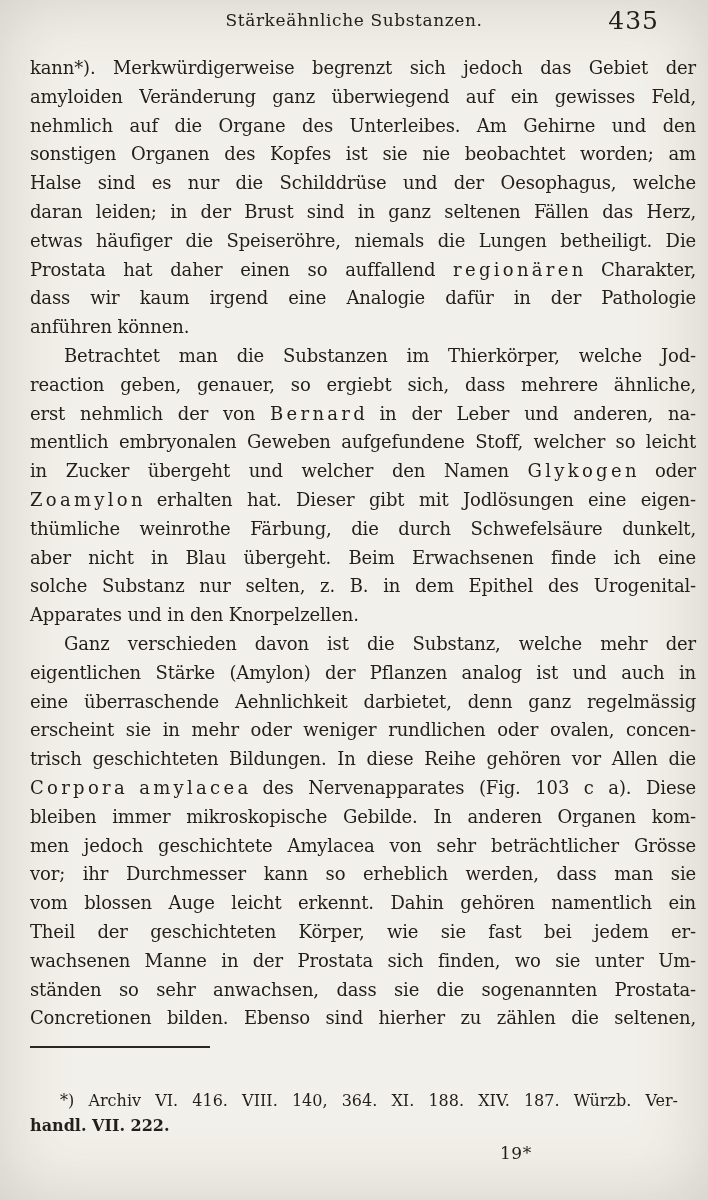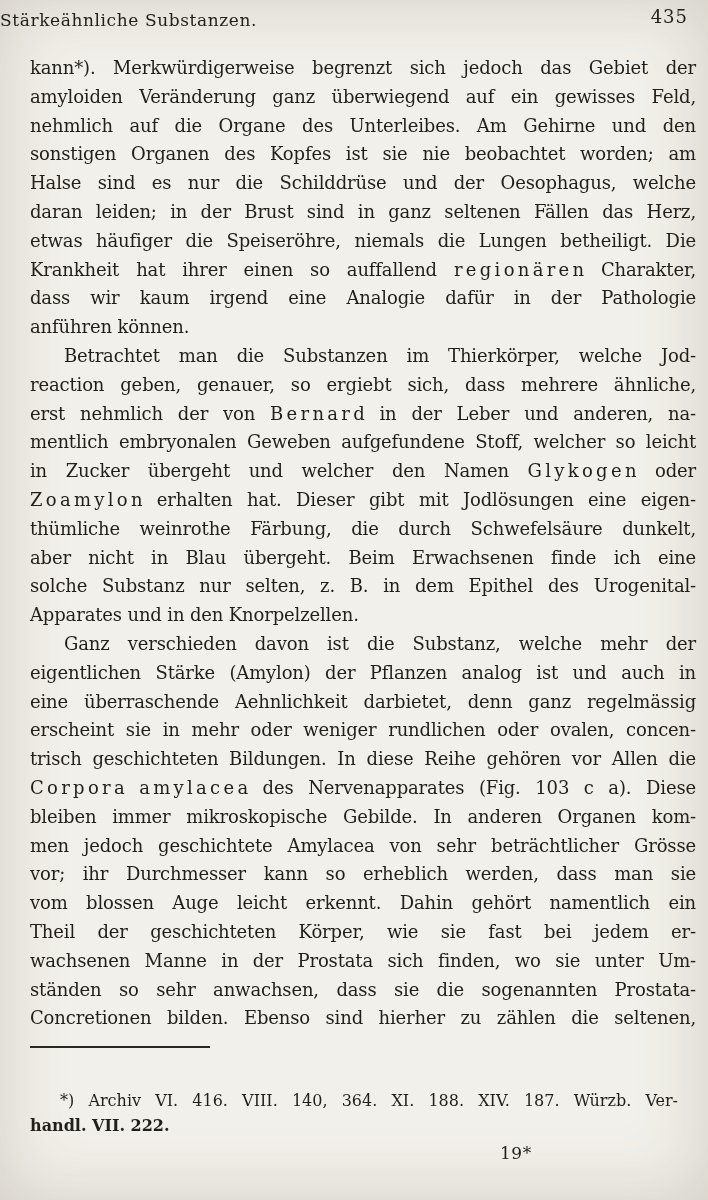--- a/index.html
+++ b/index.html
@@ -19,29 +19,29 @@
     color: #221e19;
     box-shadow: inset 0 0 70px rgba(95, 85, 70, 0.22);
     overflow: hidden;
   }
   .page-header {
     position: relative;
     padding-top: 10px;
     height: 34px;
   }
   .running-title {
-    text-align: left;
+    text-align: center;
     font-size: 17px;
     letter-spacing: 0.6px;
   }
   .page-number {
     position: absolute;
-    right: 20px;
+    right: 49px;
     top: 6px;
-    font-size: 18px;
+    font-size: 25px;
     letter-spacing: 1px;
   }
   .text-block {
     padding: 10px 12px 0 30px;
   }
   .line {
     font-size: 18px;
     line-height: 28.8px;
     letter-spacing: -0.15px;
     text-align: justify;
@@ -83,21 +83,21 @@
   </header>
 
   <main class="text-block">
       <div class="line">kann*).  Merkwürdigerweise begrenzt sich jedoch das Gebiet der</div>
       <div class="line">amyloiden Veränderung ganz überwiegend auf ein gewisses Feld,</div>
       <div class="line">nehmlich auf die Organe des Unterleibes.  Am Gehirne und den</div>
       <div class="line">sonstigen Organen des Kopfes ist sie nie beobachtet worden; am</div>
       <div class="line">Halse sind es nur die Schilddrüse und der Oesophagus, welche</div>
       <div class="line">daran leiden; in der Brust sind in ganz seltenen Fällen das Herz,</div>
       <div class="line">etwas häufiger die Speiseröhre, niemals die Lungen betheiligt.  Die</div>
-      <div class="line">Krankheit hat ihrer einen so auffallend r e g i o n ä r e n Charakter,</div>
+      <div class="line">Prostata hat daher einen so auffallend r e g i o n ä r e n Charakter,</div>
       <div class="line">dass wir kaum irgend eine Analogie dafür in der Pathologie</div>
       <div class="line end">anführen können.</div>
       <div class="line indent">Betrachtet man die Substanzen im Thierkörper, welche Jod-</div>
       <div class="line">reaction geben, genauer, so ergiebt sich, dass mehrere ähnliche,</div>
       <div class="line">erst nehmlich der von B e r n a r d in der Leber und anderen, na-</div>
       <div class="line">mentlich embryonalen Geweben aufgefundene Stoff, welcher so leicht</div>
       <div class="line">in Zucker übergeht und welcher den Namen G l y k o g e n oder</div>
       <div class="line">Z o a m y l o n erhalten hat.  Dieser gibt mit Jodlösungen eine eigen-</div>
       <div class="line">thümliche weinrothe Färbung, die durch Schwefelsäure dunkelt,</div>
       <div class="line">aber nicht in Blau übergeht.  Beim Erwachsenen finde ich eine</div>
@@ -105,21 +105,21 @@
       <div class="line end">Apparates und in den Knorpelzellen.</div>
       <div class="line indent">Ganz verschieden davon ist die Substanz, welche mehr der</div>
       <div class="line">eigentlichen Stärke (Amylon) der Pflanzen analog ist und auch in</div>
       <div class="line">eine überraschende Aehnlichkeit darbietet, denn ganz regelmässig</div>
       <div class="line">erscheint sie in mehr oder weniger rundlichen oder ovalen, concen-</div>
       <div class="line">trisch geschichteten Bildungen. In diese Reihe gehören vor Allen die</div>
       <div class="line">C o r p o r a  a m y l a c e a des Nervenapparates (Fig. 103 c a).  Diese</div>
       <div class="line">bleiben immer mikroskopische Gebilde. In anderen Organen kom-</div>
       <div class="line">men jedoch geschichtete Amylacea von sehr beträchtlicher Grösse</div>
       <div class="line">vor; ihr Durchmesser kann so erheblich werden, dass man sie</div>
-      <div class="line">vom blossen Auge leicht erkennt.  Dahin gehört namentlich ein</div>
+      <div class="line">vom blossen Auge leicht erkennt.  Dahin gehören namentlich ein</div>
       <div class="line">Theil der geschichteten Körper, wie sie fast bei jedem er-</div>
       <div class="line">wachsenen Manne in der Prostata sich finden, wo sie unter Um-</div>
       <div class="line">ständen so sehr anwachsen, dass sie die sogenannten Prostata-</div>
       <div class="line">Concretionen bilden.  Ebenso sind hierher zu zählen die seltenen,</div>
     </main>
 
   <div class="footnote-rule"></div>
 
   <div class="footnote-body">
       <div class="fn-line indent">*) Archiv VI. 416.  VIII. 140, 364.  XI. 188.  XIV. 187.  Würzb. Ver-</div>

